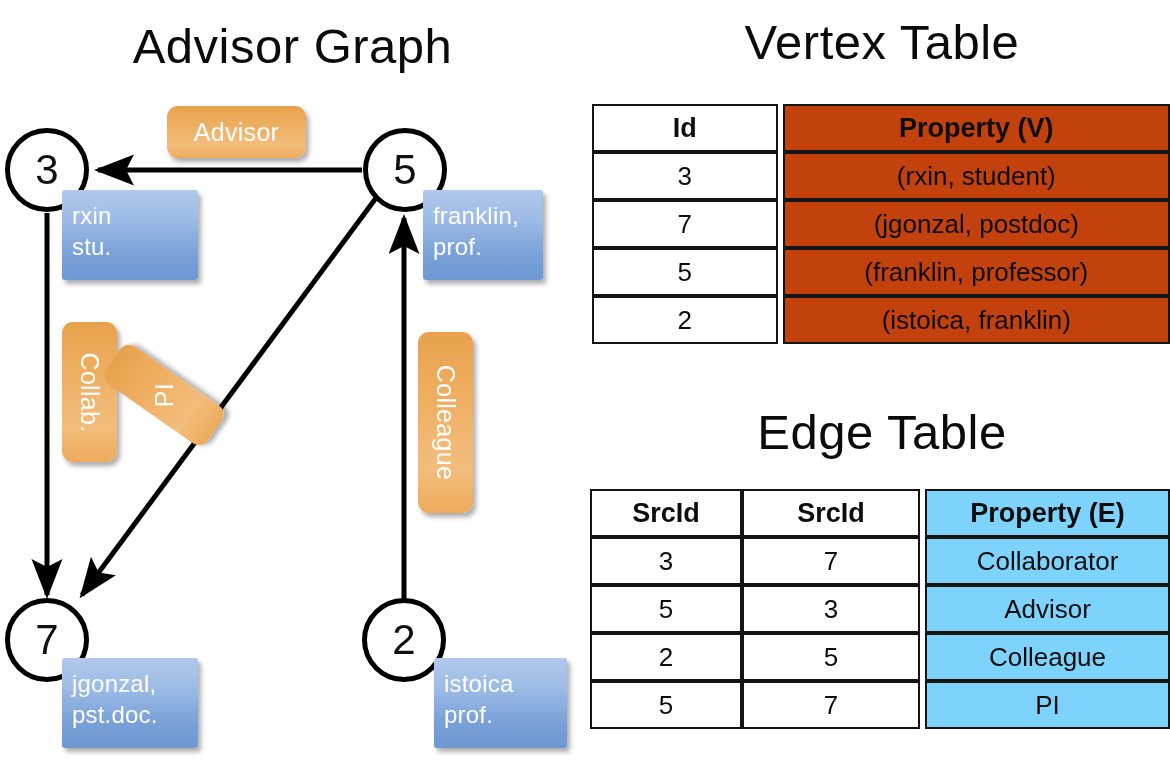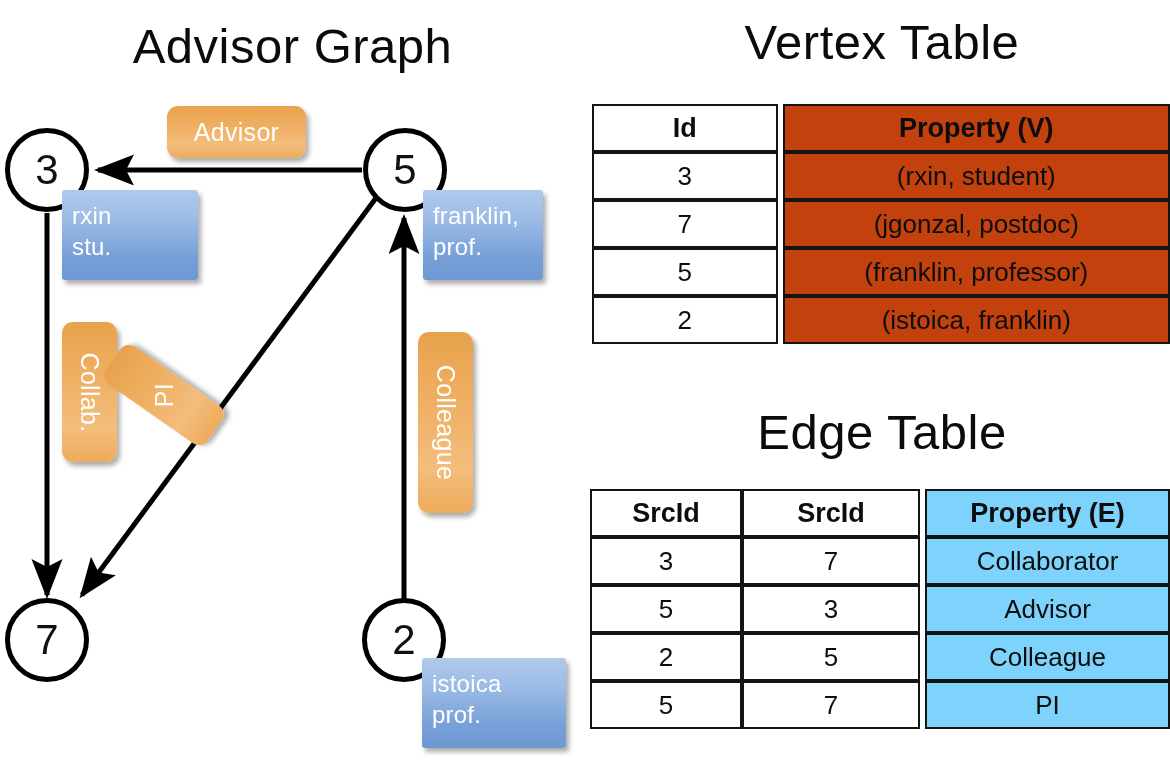--- a/index.html
+++ b/index.html
@@ -174,24 +174,28 @@
 
     <div class="node-circle" style="left:363px; top:38px;"></div>
     <div class="node-label" style="left:363px; top:38px;">5</div>
     <div class="prop-box" style="left:423px; top:100px; width:120px; height:90px;">
       <div>franklin,</div>
       <div>prof.</div>
     </div>
 
     <div class="node-circle" style="left:5px;  top:508px;"></div>
     <div class="node-label" style="left:5px;  top:508px;">7</div>
+    <div class="prop-box" style="left:62px; top:568px; width:136px; height:90px;">
+      <div>jgonzal,</div>
+      <div>pst.doc.</div>
+    </div>
 
     <div class="node-circle" style="left:362px; top:508px;"></div>
     <div class="node-label" style="left:362px; top:508px;">2</div>
-    <div class="prop-box" style="left:422px; top:568px; width:144px; height:90px;">
+    <div class="prop-box" style="left:434px; top:568px; width:133px; height:90px;">
       <div>istoica</div>
       <div>prof.</div>
     </div>
 
     <div class="edge-box" style="left:167px; top:16px; width:139px; height:52px;">
       <span>Advisor</span>
     </div>
 
     <div class="edge-box vert" style="left:62px; top:232px; width:55px; height:140px;">
       <span>Collab.</span>

